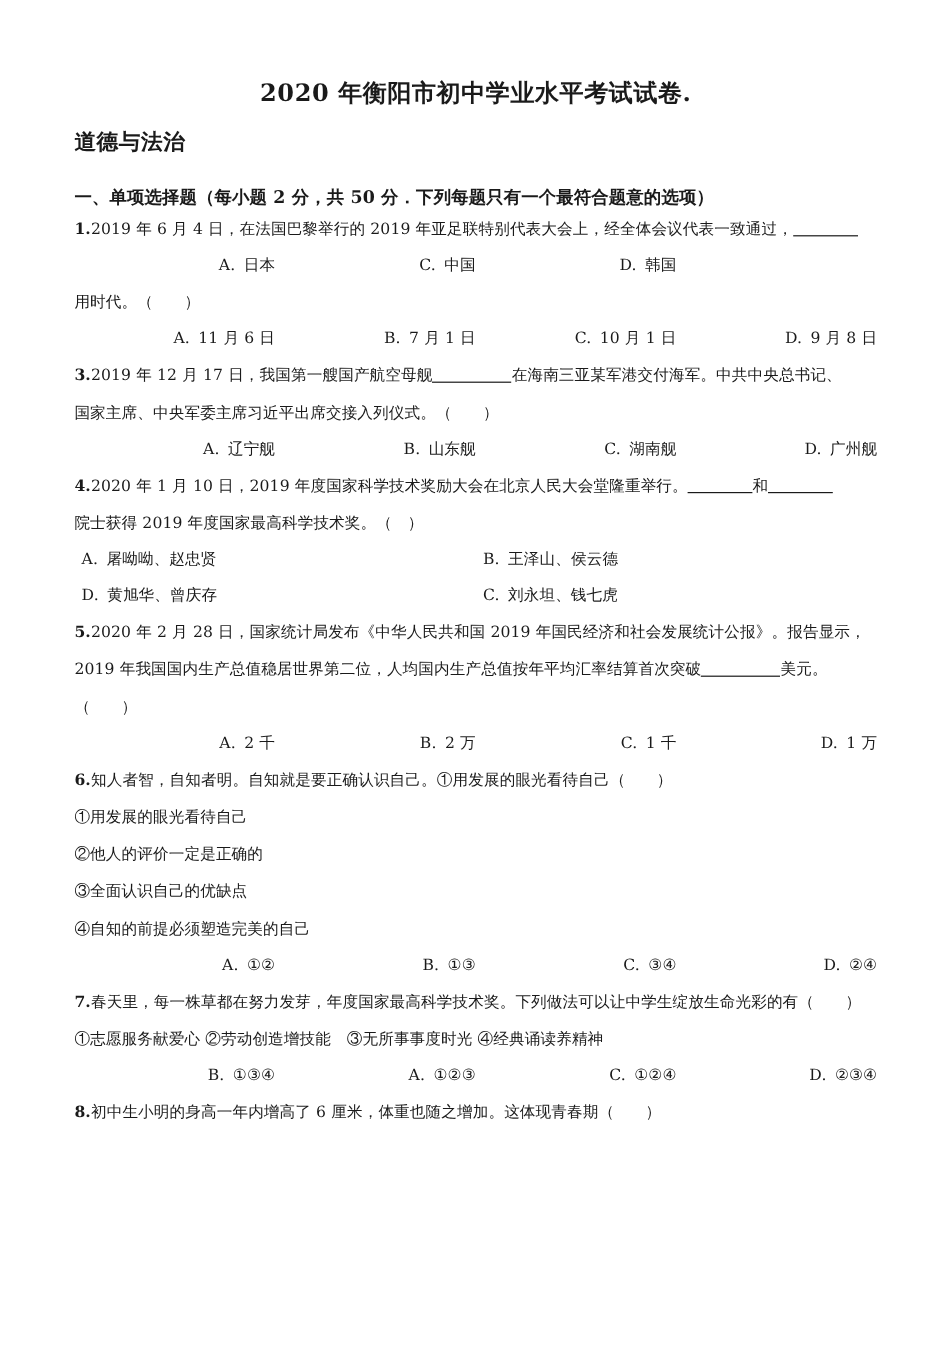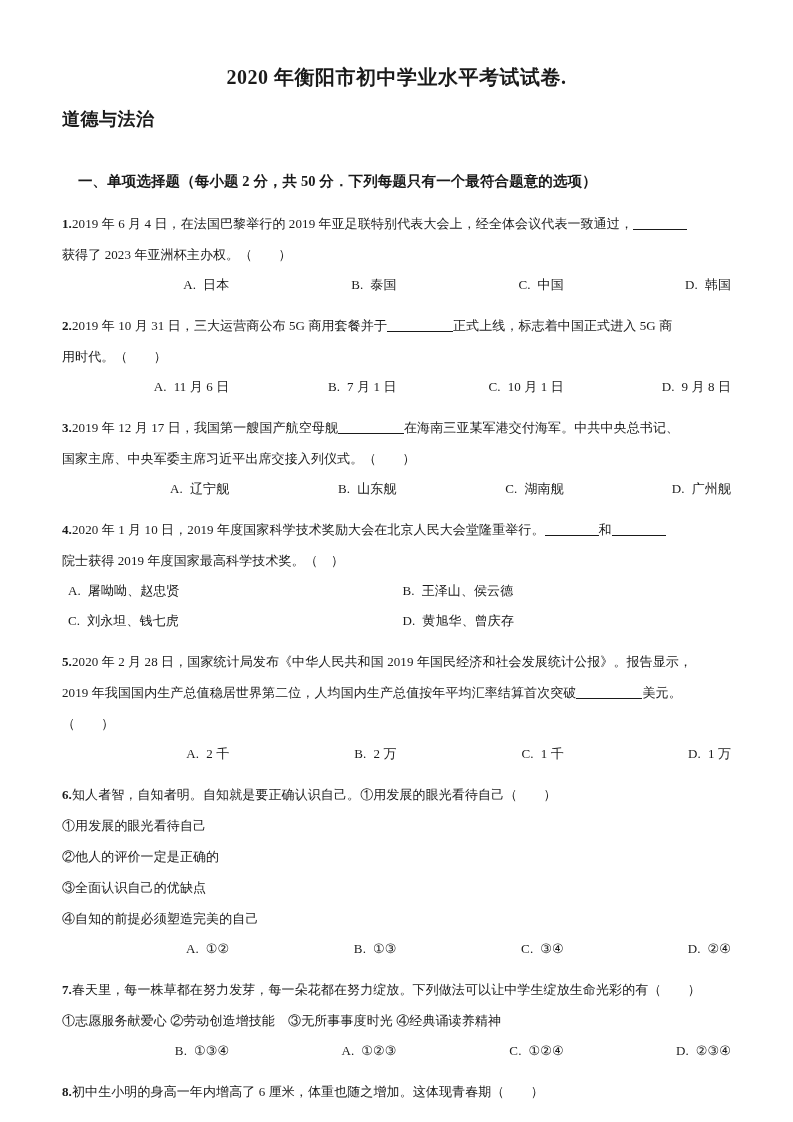--- a/index.html
+++ b/index.html
@@ -14,21 +14,20 @@
     color: #1a1a1a;
     overflow: hidden;
     position: relative;
   }
   .page {
     position: relative;
     width: 793px;
     height: 1122px;
     box-sizing: border-box;
     padding: 0 62px;
-    font-family: Liberation Serif, serif;
   }
 
   
   .title-main {
     text-align: center;
     font-size: 20px;
     font-weight: bold;
     letter-spacing: 0.5px;
     margin: 0;
     padding-top: 62px;
@@ -42,29 +41,28 @@
     letter-spacing: 0.5px;
     margin: 0;
     padding-top: 14px;
     line-height: 26px;
   }
 
   
   .section-head {
     font-size: 14.5px;
     font-weight: bold;
-    margin: 16px;
+    margin: 0;
     padding-top: 22px;
     line-height: 22px;
     letter-spacing: 0.1px;
   }
 
   
   .q-block {
-    margin-top: 10px;
   }
   .q-stem {
     font-size: 13px;
     line-height: 31px;
     text-align: justify;
     text-justify: inter-ideograph;
     letter-spacing: 0.1px;
     word-break: break-all;
   }
   .q-stem .num {
@@ -126,33 +124,28 @@
 
   <h1 class="title-main">2020 年衡阳市初中学业水平考试试卷.</h1>
   <h2 class="title-sub">道德与法治</h2>
 
   <p class="section-head">一、单项选择题（每小题 2 分，共 50 分．下列每题只有一个最符合题意的选项）</p>
 
   <div class="q-block">
     <div class="q-stem">
       <span class="num">1.</span><span>2019 年 6 月 4 日，在法国巴黎举行的 2019 年亚足联特别代表大会上，经全体会议代表一致通过，</span><span class="blank blank-sm"></span>
     </div>
-    <div class="q-stem">获得了 2023 年亚洲杯主办权。（　　）</div>
     <div class="opts cols4">
       <div class="opt"><span class="lbl">A.</span><span>日本</span></div>
-      <div class="opt"><span class="lbl">B.</span><span>泰国</span></div>
       <div class="opt"><span class="lbl">C.</span><span>中国</span></div>
       <div class="opt"><span class="lbl">D.</span><span>韩国</span></div>
     </div>
   </div>
 
   <div class="q-block">
-    <div class="q-stem">
-      <span class="num">2.</span><span>2019 年 10 月 31 日，三大运营商公布 5G 商用套餐并于</span><span class="blank blank-md"></span><span>正式上线，标志着中国正式进入 5G 商</span>
-    </div>
     <div class="q-stem">用时代。（　　）</div>
     <div class="opts cols4">
       <div class="opt"><span class="lbl">A.</span><span>11 月 6 日</span></div>
       <div class="opt"><span class="lbl">B.</span><span>7 月 1 日</span></div>
       <div class="opt"><span class="lbl">C.</span><span>10 月 1 日</span></div>
       <div class="opt"><span class="lbl">D.</span><span>9 月 8 日</span></div>
     </div>
   </div>
 
   <div class="q-block">
@@ -171,22 +164,22 @@
   <div class="q-block">
     <div class="q-stem">
       <span class="num">4.</span><span>2020 年 1 月 10 日，2019 年度国家科学技术奖励大会在北京人民大会堂隆重举行。</span><span class="blank blank-sm"></span><span>和</span><span class="blank blank-sm"></span>
     </div>
     <div class="q-stem">院士获得 2019 年度国家最高科学技术奖。（　）</div>
     <div class="opts cols2">
       <div class="opt"><span class="lbl">A.</span><span>屠呦呦、赵忠贤</span></div>
       <div class="opt"><span class="lbl">B.</span><span>王泽山、侯云德</span></div>
     </div>
     <div class="opts cols2">
+      <div class="opt"><span class="lbl">D.</span><span>黄旭华、曾庆存</span></div>
       <div class="opt"><span class="lbl">C.</span><span>刘永坦、钱七虎</span></div>
-      <div class="opt"><span class="lbl">D.</span><span>黄旭华、曾庆存</span></div>
     </div>
   </div>
 
   <div class="q-block">
     <div class="q-stem">
       <span class="num">5.</span><span>2020 年 2 月 28 日，国家统计局发布《中华人民共和国 2019 年国民经济和社会发展统计公报》。报告显示，</span>
     </div>
     <div class="q-stem">
       <span>2019 年我国国内生产总值稳居世界第二位，人均国内生产总值按年平均汇率结算首次突破</span><span class="blank blank-md"></span><span>美元。</span>
     </div>
@@ -210,21 +203,21 @@
     <div class="opts cols4">
       <div class="opt"><span class="lbl">A.</span><span>①②</span></div>
       <div class="opt"><span class="lbl">B.</span><span>①③</span></div>
       <div class="opt"><span class="lbl">C.</span><span>③④</span></div>
       <div class="opt"><span class="lbl">D.</span><span>②④</span></div>
     </div>
   </div>
 
   <div class="q-block">
     <div class="q-stem">
-      <span class="num">7.</span><span>春天里，每一株草都在努力发芽，每一朵花都在努力绽放。下列做法可以让中学生绽放生命光彩的有（　　）</span>
+      <span class="num">7.</span><span>春天里，每一株草都在努力发芽，年度国家最高科学技术奖。下列做法可以让中学生绽放生命光彩的有（　　）</span>
     </div>
     <div class="sub-inline">①志愿服务献爱心 ②劳动创造增技能　③无所事事度时光 ④经典诵读养精神</div>
     <div class="opts cols4">
       <div class="opt"><span class="lbl">B.</span><span>①③④</span></div>
       <div class="opt"><span class="lbl">A.</span><span>①②③</span></div>
       <div class="opt"><span class="lbl">C.</span><span>①②④</span></div>
       <div class="opt"><span class="lbl">D.</span><span>②③④</span></div>
     </div>
   </div>
 

